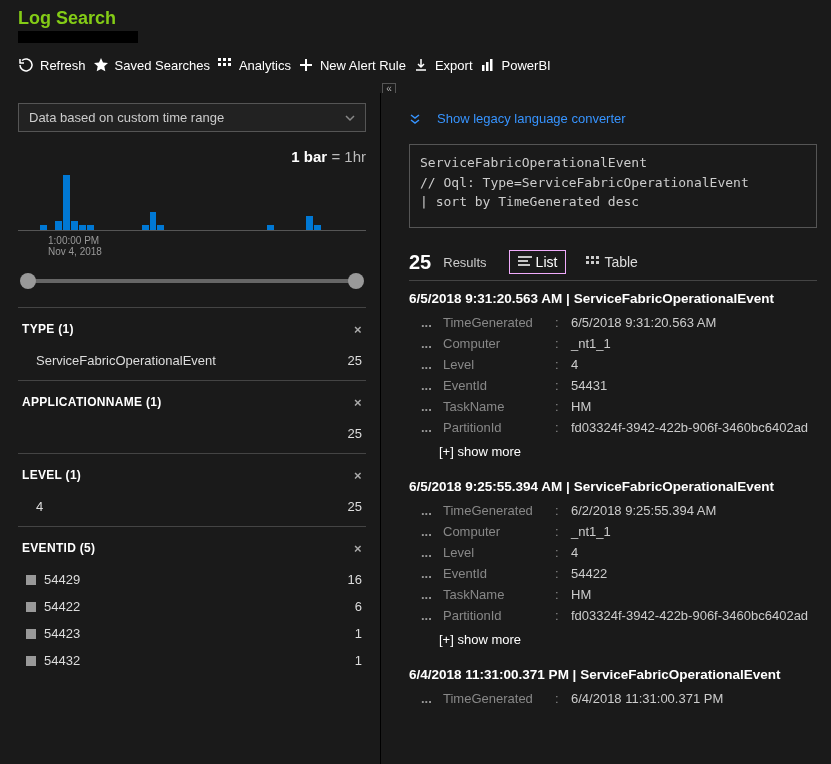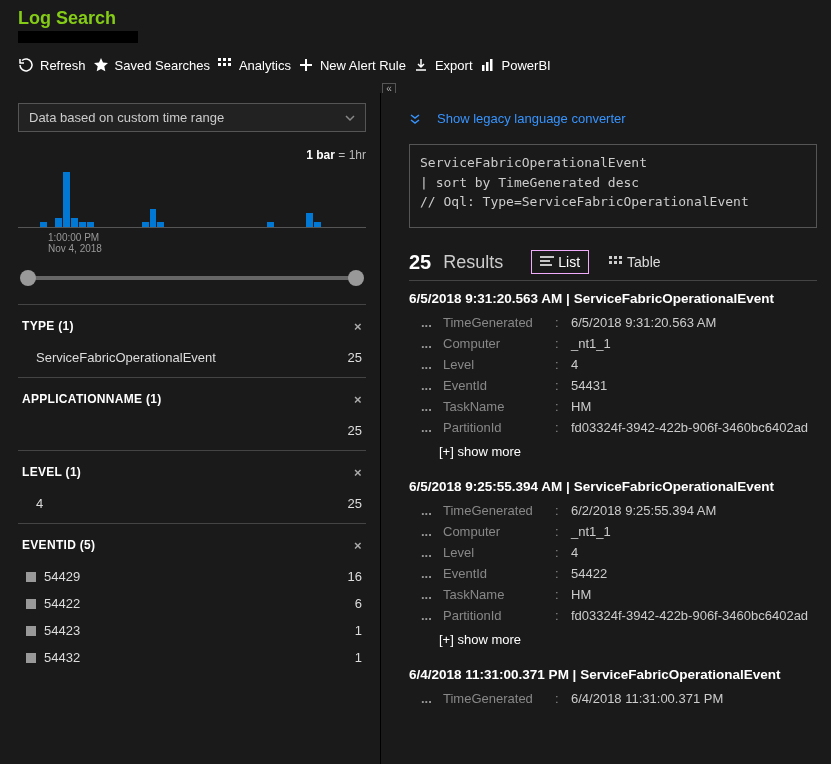--- a/index.html
+++ b/index.html
@@ -80,21 +80,21 @@
     padding: 6px 10px;
     display: flex;
     justify-content: space-between;
     align-items: center;
     color: #ccc;
     cursor: pointer;
     background: #222;
   }
   .bar-legend {
     text-align: right;
-    font-size: 12px;
+    font-size: 15px;
     color: #bbb;
     margin-top: 16px;
     margin-bottom: 6px;
   }
   .bar-legend b { color: #fff; }
   .chart {
     height: 60px;
     border-bottom: 1px solid #555;
     display: flex;
     align-items: flex-end;
@@ -188,22 +188,22 @@
     padding-bottom: 6px;
     border-bottom: 1px solid #444;
   }
   .results-count {
     font-size: 20px;
     font-weight: 600;
     color: #fff;
   }
   .results-label {
     color: #ccc;
-    font-size: 18px;
-    margin-right: 16px;
+    font-size: 13px;
+    margin-right: 10px;
   }
   .view-toggle {
     display: flex;
     align-items: center;
     gap: 4px;
     padding: 3px 8px;
     font-size: 14px;
     color: #ddd;
     cursor: pointer;
   }
@@ -441,22 +441,22 @@
   <div class="right">
     <div class="converter-link">
       <svg width="12" height="12" viewBox="0 0 12 12">
           <path d="M2 2l4 3 4-3M2 7l4 3 4-3" fill="none" stroke="#3794ff" stroke-width="1.5"></path>
         </svg>
       <span>Show legacy language converter</span>
     </div>
 
     <div class="query-box" id="query">
         <div>ServiceFabricOperationalEvent</div>
+        <div>// Oql: Type=ServiceFabricOperationalEvent</div>
         <div>| sort by TimeGenerated desc</div>
-        <div>// Oql: Type=ServiceFabricOperationalEvent</div>
       </div>
 
     <div class="results-bar">
       <span class="results-count">25</span>
       <span class="results-label">Results</span>
       <div class="view-toggle active">
         <svg class="vt-icon" viewBox="0 0 14 12">
             <path d="M0 1h14M0 5h10M0 9h12" stroke="#fff" stroke-width="1.5"></path>
           </svg>
         <span>List</span>

